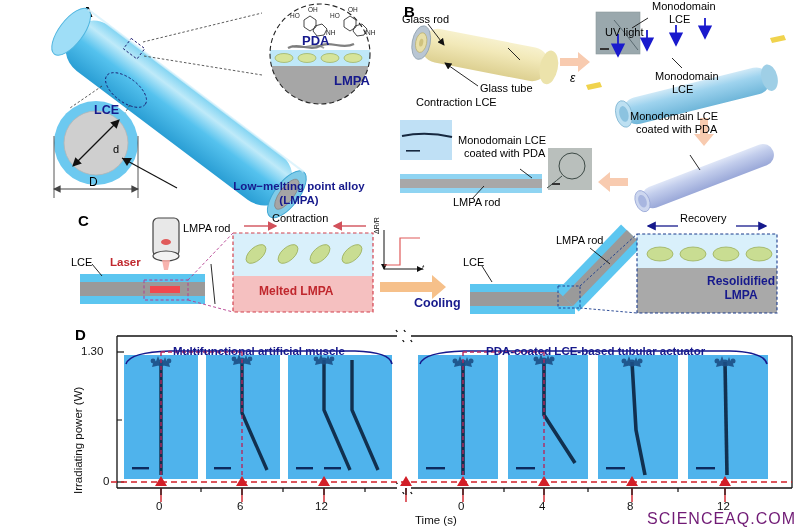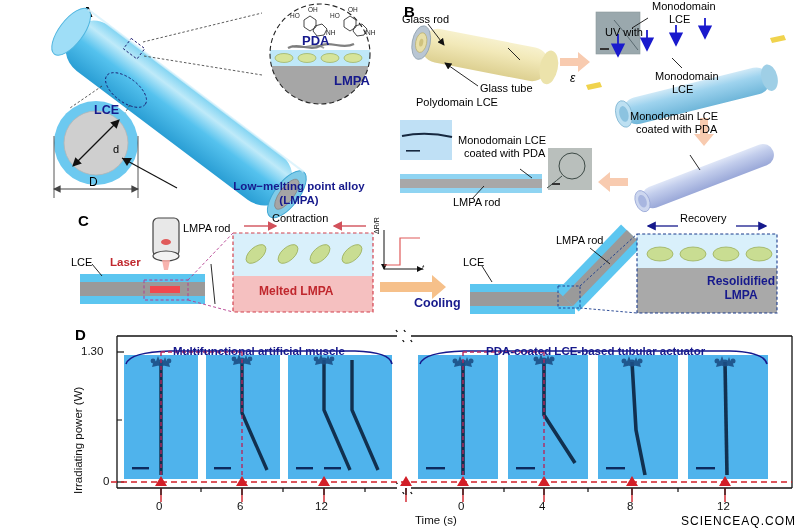--- a/index.html
+++ b/index.html
@@ -16,21 +16,21 @@
 
   
   #panelA{left:0;top:0;width:400px;height:215px;}
 
   
   #panelD{left:70px;top:330px;width:730px;height:200px;}
   .ytitle{position:absolute;transform:rotate(-90deg);transform-origin:left top;
           font-size:11.5px;white-space:nowrap;}
   .tick{font-size:11.5px;}
   .grpttl{position:absolute;font-size:11.5px;font-weight:bold;color:#16198c;white-space:nowrap;margin-top:10px;}
-  .wm{position:absolute;right:4px;bottom:2px;font-size:12px;color:#000000;
+  .wm{position:absolute;right:4px;bottom:2px;font-size:16px;color:#701a75;
       letter-spacing:1px;font-family:"Liberation Sans",sans-serif;}
 </style>
 </head>
 <body>
 
 <div class="fig">
 
   <div class="abs" id="panelA">
     <div class="abs pl" style="left:82px;top:3px;">A</div>
 
@@ -223,22 +223,22 @@
       <line x1="120" y1="169" x2="132" y2="178" stroke="#111" stroke-width="0.9"></line>
       <line x1="72" y1="199" x2="84" y2="186" stroke="#111" stroke-width="0.9"></line>
 
       <rect x="0" y="120" width="52" height="40" fill="#bfe0f5"></rect>
       <path d="M2 136 Q26 131 52 137" stroke="#16283f" stroke-width="2" fill="none"></path>
       <rect x="6" y="150" width="14" height="1.6" fill="#16283f"></rect>
     </svg>
 
     <div class="abs lbl" style="left:2px;top:13px;text-align:right;">Glass rod</div>
     <div class="abs lbl" style="left:80px;top:82px;">Glass tube</div>
-    <div class="abs lbl" style="left:16px;top:96px;">Polydomain LCE</div>
-    <div class="abs lbl" style="left:205px;top:26px;">UV with</div>
+    <div class="abs lbl" style="left:16px;top:96px;">Contraction LCE</div>
+    <div class="abs lbl" style="left:205px;top:26px;">UV light</div>
     <div class="abs lbl" style="left:252px;top:0px;">Monodomain</div>
     <div class="abs lbl" style="left:269px;top:13px;">LCE</div>
     <div class="abs lbl" style="left:255px;top:70px;">Monodomain</div>
     <div class="abs lbl" style="left:272px;top:83px;">LCE</div>
     <div class="abs lbl" style="left:170px;top:72px;font-style:italic;font-size:12px;">ε</div>
     <div class="abs lbl" style="left:230px;top:110px;">Monodomain LCE</div>
     <div class="abs lbl" style="left:236px;top:123px;">coated with PDA</div>
     <div class="abs lbl" style="left:58px;top:134px;">Monodomain LCE</div>
     <div class="abs lbl" style="left:64px;top:147px;">coated with PDA</div>
     <div class="abs lbl" style="left:53px;top:196px;">LMPA rod</div>

